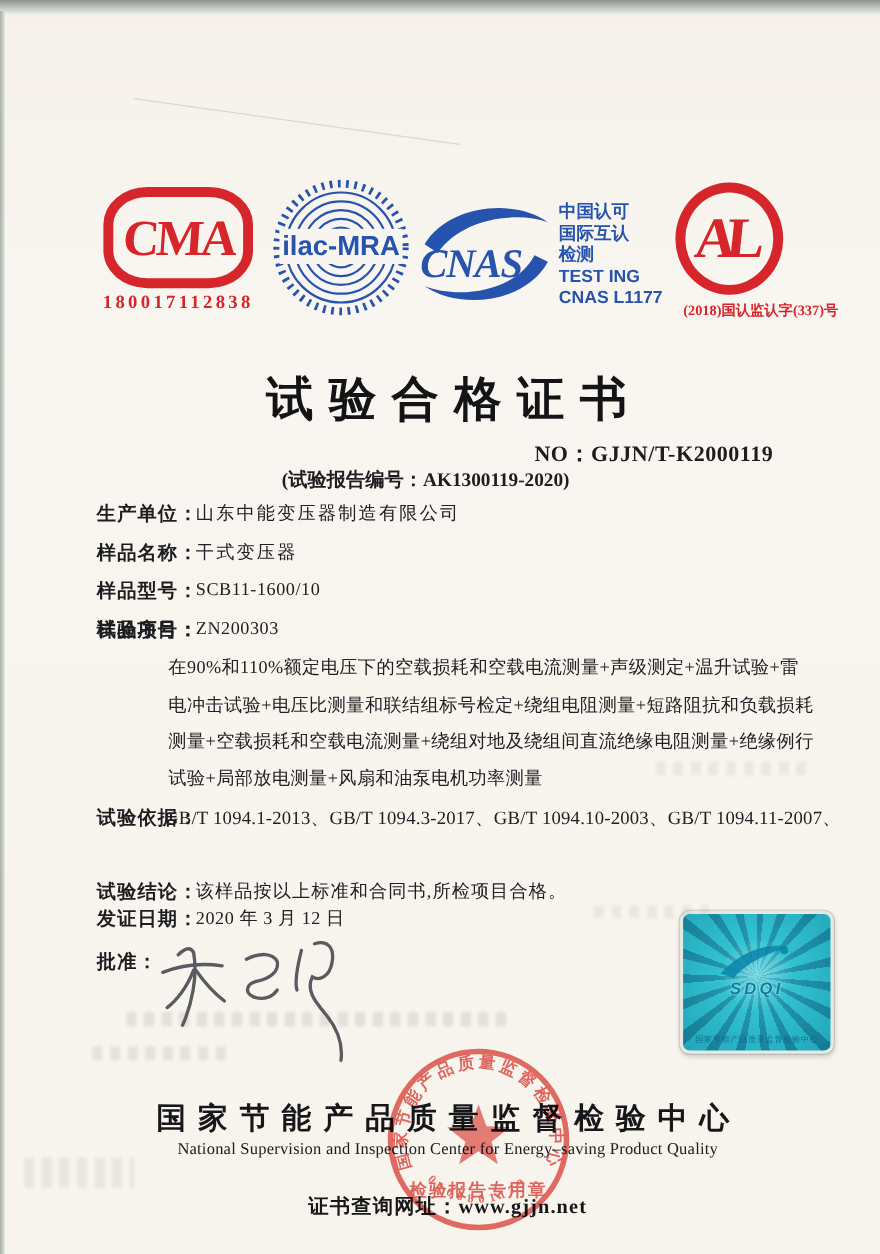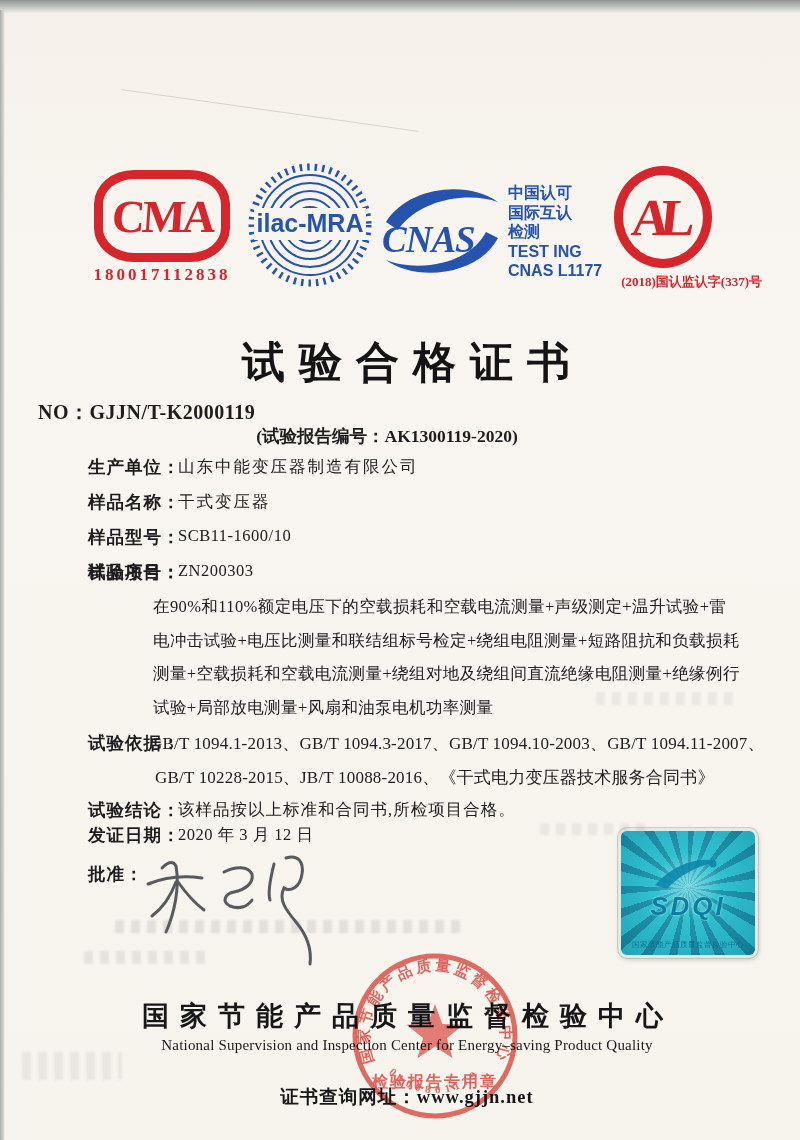--- a/index.html
+++ b/index.html
@@ -33,21 +33,21 @@
   .cal-logo{position:absolute;left:614px;top:166px;width:80px;height:84px;
     border:9px solid #d6252b;border-radius:50%;display:flex;align-items:center;justify-content:center;}
   .cal-logo span{font-weight:800;font-size:52px;color:#d6252b;letter-spacing:-9px;
     transform:skewX(-6deg);padding-right:8px;}
   .cal-caption{position:absolute;left:582px;top:273px;width:180px;text-align:right;
     color:#d6252b;font-weight:bold;font-size:13px;}
 
   
   .doc-title{position:absolute;left:0;top:334px;width:800px;text-align:center;
     padding-left:26px;box-sizing:border-box;font-size:43px;font-weight:bold;letter-spacing:14px;color:#141416;}
-  .cert-no{position:absolute;left:0;top:399px;width:703px;text-align:left;
+  .cert-no{position:absolute;left:0;top:399px;width:703px;text-align:right;
     padding-left:38px;box-sizing:border-box;font-size:20px;font-weight:bold;letter-spacing:.5px;}
   .report-no{position:absolute;left:0;top:424px;width:736px;text-align:center;
     padding-left:38px;box-sizing:border-box;font-size:17.5px;font-weight:bold;}
 
   
   .flabel{position:absolute;left:88px;font-size:17.5px;font-weight:bold;letter-spacing:1px;white-space:nowrap;}
   .fvalue{position:absolute;left:178px;font-size:16.5px;letter-spacing:2px;white-space:nowrap;color:#202024;}
   .fline{position:absolute;left:153px;width:566px;font-size:16.5px;letter-spacing:.4px;
     white-space:nowrap;color:#202024;}
   .basis-line{position:absolute;left:150px;width:580px;font-size:17px;letter-spacing:.2px;
@@ -60,21 +60,21 @@
   .holo{position:absolute;left:618px;top:828px;width:134px;height:124px;border-radius:9px;
     border:3px solid #e6e8e3;background:#27bccd;overflow:hidden;
     box-shadow:0 0 0 1px rgba(150,155,150,.4),1px 2px 4px rgba(90,95,90,.25);}
   .holo-rays{position:absolute;inset:0;
     background:repeating-conic-gradient(from 6deg at 50% 46%,rgba(6,95,125,0) 0deg 12deg,rgba(7,92,122,.55) 12deg 19deg);}
   .holo-glow{position:absolute;inset:0;
     background:radial-gradient(circle at 50% 44%,rgba(210,255,255,.5) 0%,rgba(110,220,230,.15) 35%,rgba(0,60,90,.18) 100%);}
   .holo-swoosh{position:absolute;left:30px;top:24px;}
   .holo-brand{position:absolute;left:0;top:60px;width:100%;text-align:center;
     font-family:"Liberation Sans","DejaVu Sans",sans-serif;font-style:italic;font-weight:bold;
-    font-size:26px;letter-spacing:3px;color:#0a7fa4;text-shadow:0 0 2px rgba(230,255,255,.9);}
+    font-size:15px;letter-spacing:3px;color:#0a7fa4;text-shadow:0 0 2px rgba(230,255,255,.9);}
   .holo-caption{position:absolute;left:0;bottom:5px;width:100%;text-align:center;
     font-size:7.5px;letter-spacing:.5px;color:rgba(10,100,130,.8);}
 
   
   .stamp{position:absolute;left:345px;top:946px;mix-blend-mode:multiply;opacity:.9;}
 
   
   .footer-cn{position:absolute;left:0;top:998px;width:800px;text-align:center;padding-left:16px;
     box-sizing:border-box;font-size:27px;font-weight:bold;letter-spacing:11px;color:#17171a;}
   .footer-en{position:absolute;left:0;top:1037px;width:800px;text-align:center;padding-left:14px;
@@ -149,21 +149,20 @@
   <div class="fvalue" style="top:561px;letter-spacing:.5px">ZN200303</div>
 
   <div class="flabel" style="top:560px">试验项目：</div>
   <div class="fline" style="top:596px">在90%和110%额定电压下的空载损耗和空载电流测量+声级测定+温升试验+雷</div>
   <div class="fline" style="top:630px">电冲击试验+电压比测量和联结组标号检定+绕组电阻测量+短路阻抗和负载损耗</div>
   <div class="fline" style="top:663px">测量+空载损耗和空载电流测量+绕组对地及绕组间直流绝缘电阻测量+绝缘例行</div>
   <div class="fline" style="top:697px">试验+局部放电测量+风扇和油泵电机功率测量</div>
 
   <div class="flabel" style="top:731px">试验依据：</div>
   <div class="basis-line" style="top:732px">GB/T 1094.1-2013、GB/T 1094.3-2017、GB/T 1094.10-2003、GB/T 1094.11-2007、</div>
-  <div class="basis-line" style="top:766px;left:155px">GB/T 10228-2015、JB/T 10088-2016、《干式电力变压器技术服务合同书》</div>
 
   <div class="flabel" style="top:798px">试验结论：</div>
   <div class="fvalue" style="top:799px;letter-spacing:1px">该样品按以上标准和合同书,所检项目合格。</div>
 
   <div class="flabel" style="top:823px">发证日期：</div>
   <div class="fvalue" style="top:824px;letter-spacing:.5px">2020 年 3 月 12 日</div>
 
   <div class="flabel" style="top:862px">批准：</div>
 
   <svg class="signature" width="200" height="135" viewBox="0 0 200 135">

